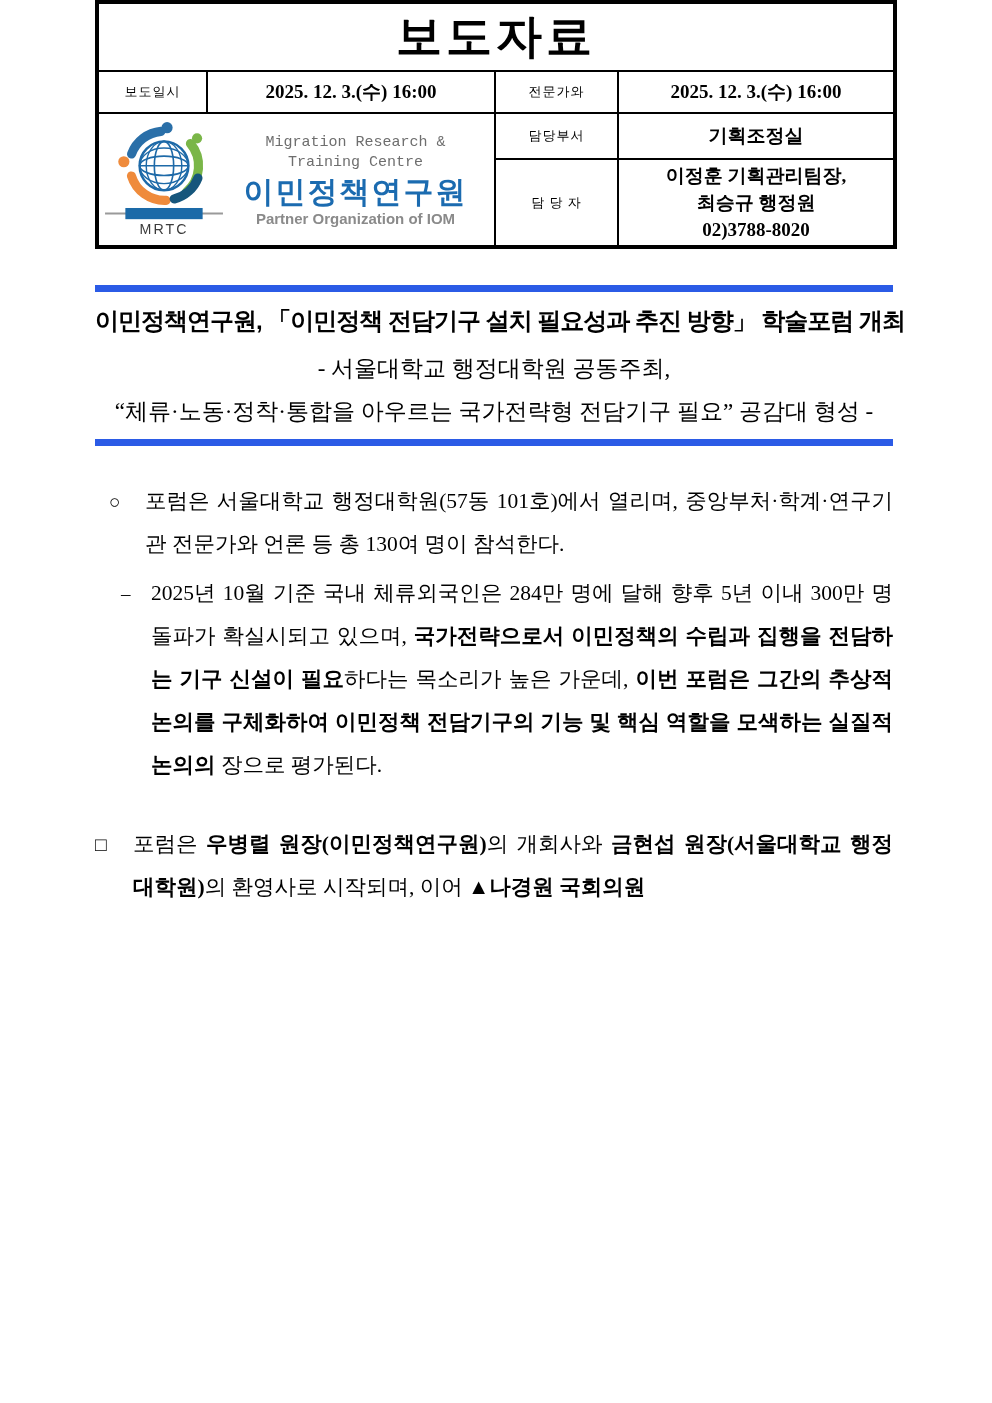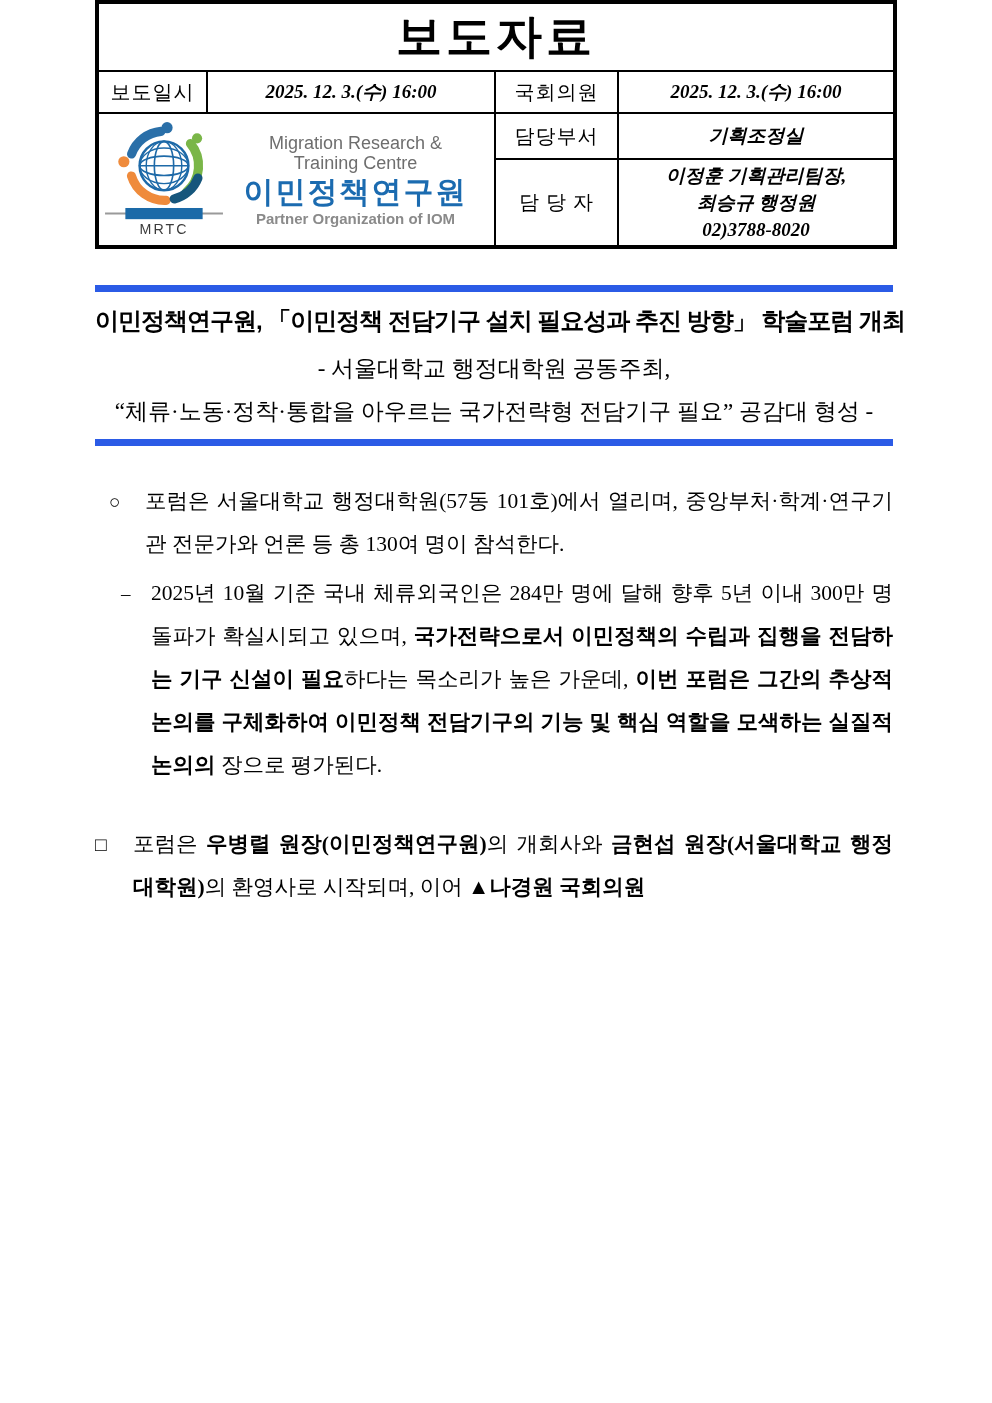--- a/index.html
+++ b/index.html
@@ -11,31 +11,31 @@
   html,body{margin:0;padding:0;background:#fff;}
   body{width:992px;height:1403px;font-family:"Liberation Serif","DejaVu Serif",serif;color:var(--ink);}
   .page{position:relative;width:992px;height:1403px;overflow:hidden;background:#fff;}
   .content{width:798px;margin-left:95px;}
 
   
   table.hdr{border-collapse:collapse;width:798px;border:4px solid #000;table-layout:fixed;}
   table.hdr td{border:2px solid #000;padding:2px 4px;vertical-align:middle;}
   td.doc-title{height:64px;text-align:center;font-family:"Liberation Sans","DejaVu Sans",sans-serif;
     font-weight:bold;font-size:46px;letter-spacing:4px;padding:0;}
-  td.lbl{height:42px;text-align:center;font-size:20px;letter-spacing:1px;}
-  td.val{height:42px;text-align:center;font-size:19px;font-weight:bold;font-style:italic;}
+  td.lbl{height:42px;text-align:center;font-size:13px;letter-spacing:1px;}
+  td.val{height:42px;text-align:center;font-size:19px;font-weight:bold;}
   td.dept{height:46px;text-align:center;}
   td.contact{height:86px;line-height:27px;padding:4px 2px;}
 
   
   td.logo-cell{padding:4px 0 4px 16px;}
   .logo-wrap{display:flex;align-items:center;gap:10px;}
   .logo-art{flex:0 0 auto;}
   .logo-text{flex:1 1 auto;text-align:center;padding-right:14px;}
-  .org-en{font-family:Liberation Sans, sans-serif;font-size:18px;color:#6e6e6e;line-height:20px;}
+  .org-en{font-family:Liberation Mono, monospace;font-size:15px;color:#6e6e6e;line-height:20px;}
   .org-kr{font-family:"Liberation Sans","DejaVu Sans",sans-serif;font-size:30px;font-weight:bold;
     color:var(--logo-blue);letter-spacing:2px;line-height:38px;}
   .partner{font-family:"Liberation Sans","DejaVu Sans",sans-serif;font-size:15px;font-weight:bold;color:#8a8a8a;line-height:16px;}
 
   
   .rule{height:7px;background:var(--accent);}
   .rule-top{margin-top:36px;}
   .rule-bottom{margin-top:12px;}
   h1.headline{margin:13px 0 0 0;text-align:right;font-family:"Liberation Sans","DejaVu Sans",sans-serif;
     font-weight:bold;font-size:24px;letter-spacing:-1px;white-space:nowrap;line-height:32px;}
@@ -70,21 +70,21 @@
           <col style="width:123px">
           <col style="width:277px">
         </colgroup>
       <tbody>
           <tr>
         <td class="doc-title" colspan="4">보도자료</td>
       </tr>
       <tr>
         <td class="lbl">보도일시</td>
         <td class="val">2025. 12. 3.(수) 16:00</td>
-        <td class="lbl">국회의원</td>
+        <td class="lbl">전문가와</td>
         <td class="val">2025. 12. 3.(수) 16:00</td>
       </tr>
       <tr>
         <td class="logo-cell" colspan="2" rowspan="2">
           <div class="logo-wrap">
             <div class="logo-art">
               <svg width="122" height="118" viewBox="0 0 120 116" xmlns="http://www.w3.org/2000/svg">
 
                 <path d="M 28.1 34.4 A 34 34 0 0 1 57 12.1" stroke="#2a6fa8" stroke-width="9" fill="none" stroke-linecap="round"></path>
                 <circle cx="63" cy="8.5" r="5.5" fill="#2a6fa8"></circle>

